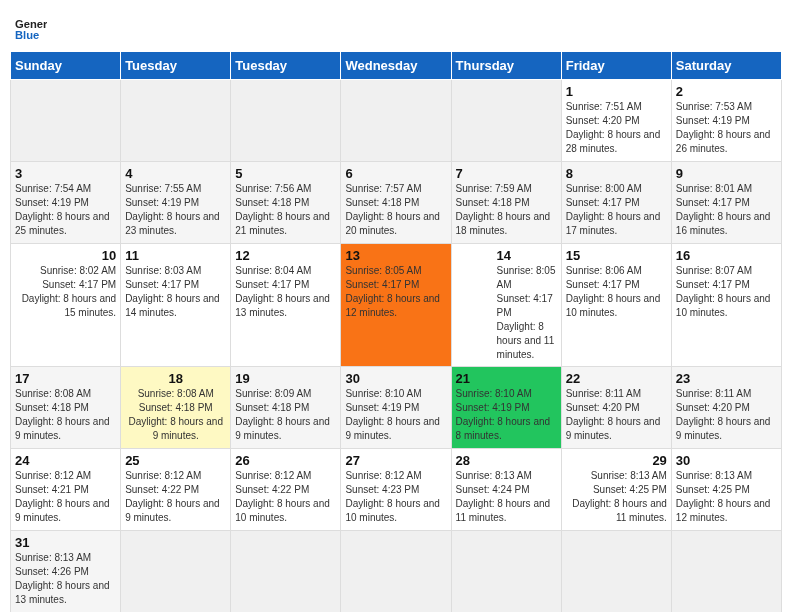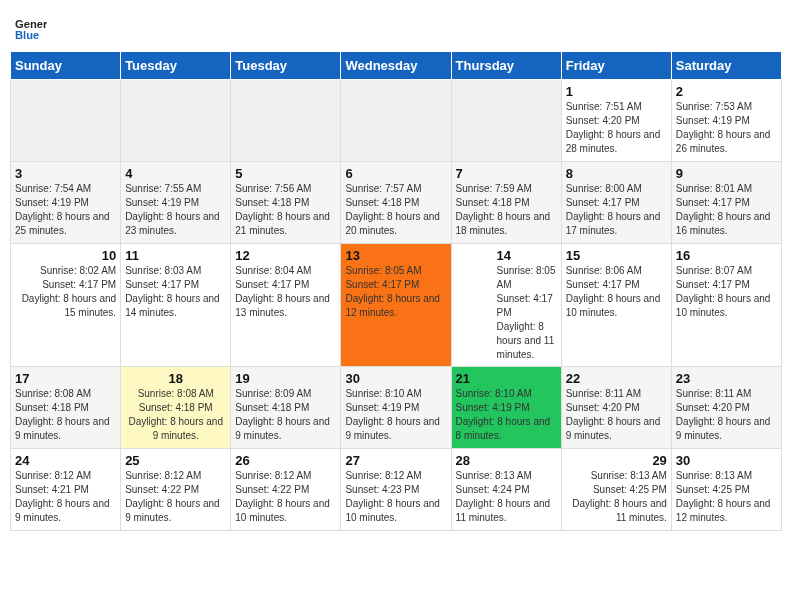--- a/index.html
+++ b/index.html
@@ -241,14 +241,26 @@
         </td>
         <td style="background: rgb(255, 255, 255); text-align: right;">
           <span class="day-num">29</span>
           <div class="cell-text">Sunrise: 8:13 AM<br>Sunset: 4:25 PM<br>Daylight: 8 hours and 11 minutes.</div>
         </td>
         <td style="background: rgb(255, 255, 255);">
           <span class="day-num">30</span>
           <div class="cell-text">Sunrise: 8:13 AM<br>Sunset: 4:25 PM<br>Daylight: 8 hours and 12 minutes.</div>
         </td>
       </tr>
+      <tr>
+        <td style="background: rgb(245, 245, 245);">
+          <span class="day-num">31</span>
+          <div class="cell-text">Sunrise: 8:13 AM<br>Sunset: 4:26 PM<br>Daylight: 8 hours and 13 minutes.</div>
+        </td>
+        <td class="empty-cell" style="background: rgb(238, 238, 238);"></td>
+        <td class="empty-cell" style="background: rgb(238, 238, 238);"></td>
+        <td class="empty-cell" style="background: rgb(238, 238, 238);"></td>
+        <td class="empty-cell" style="background: rgb(238, 238, 238);"></td>
+        <td class="empty-cell" style="background: rgb(238, 238, 238);"></td>
+        <td class="empty-cell" style="background: rgb(238, 238, 238);"></td>
+      </tr>
     </tbody>
 </table>
 
 </body></html>

